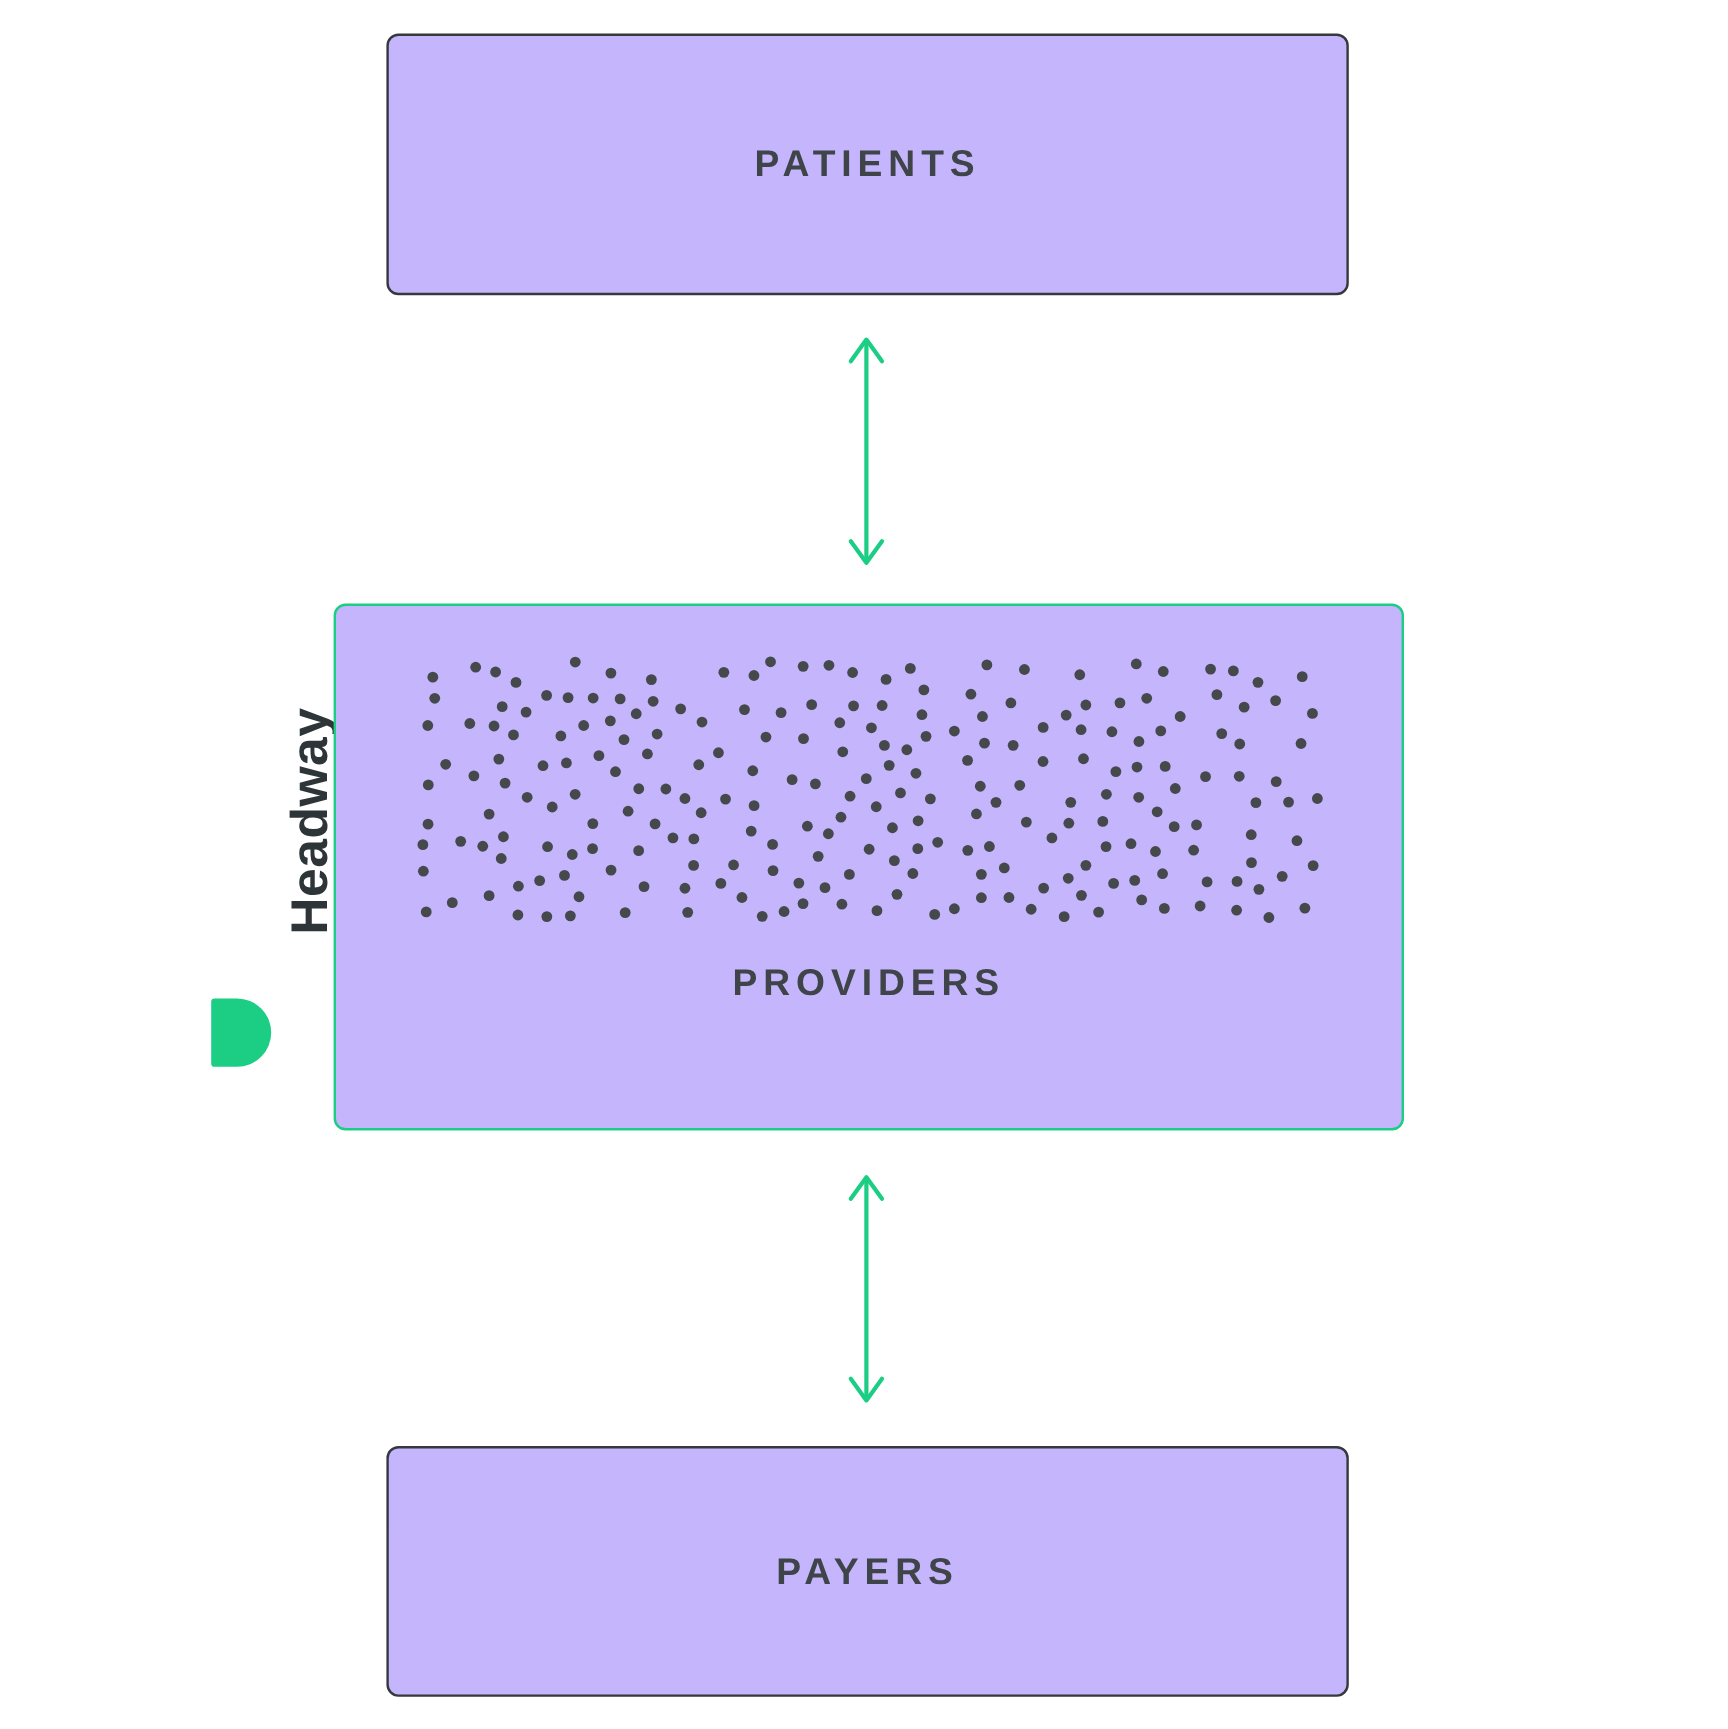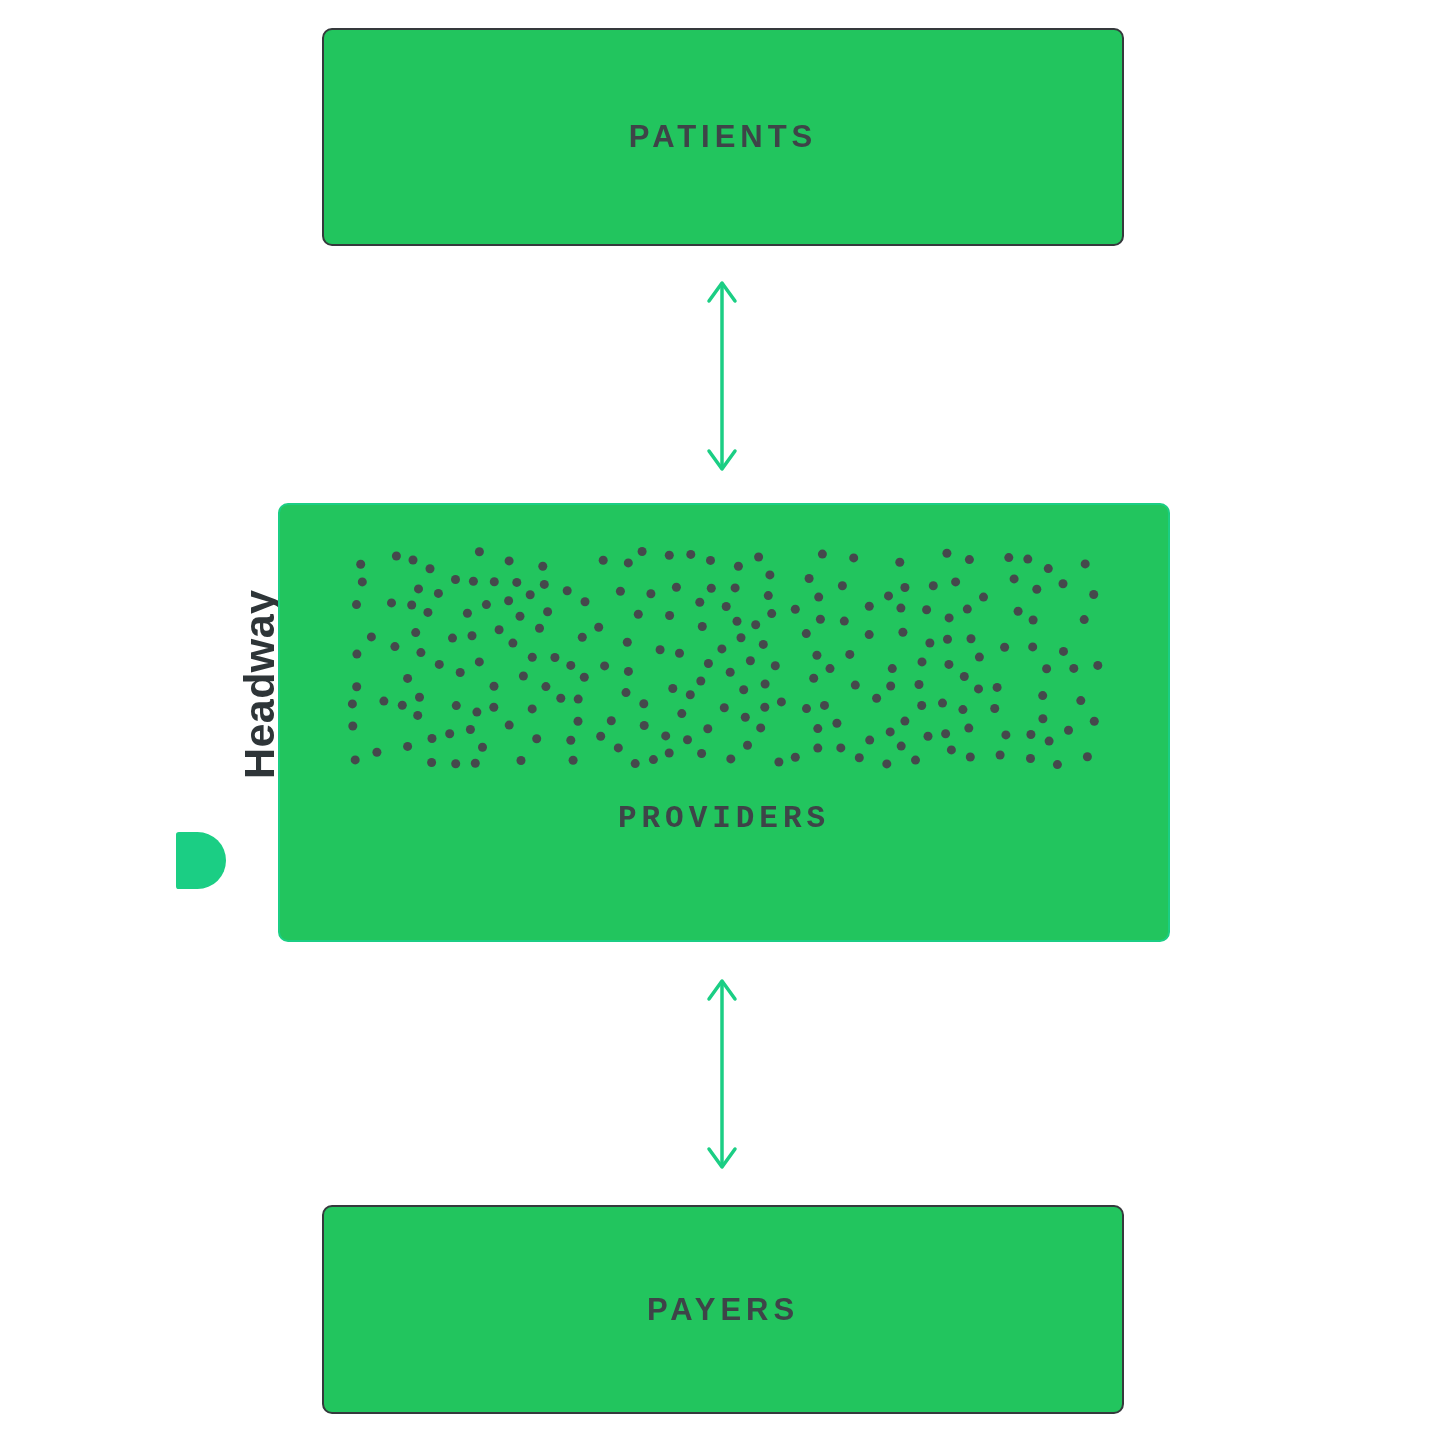--- a/index.html
+++ b/index.html
@@ -13,21 +13,21 @@
   .canvas{
     position:relative;
     width:1440px;
     height:1441px;
     background:#ffffff;
     font-family:"Liberation Sans","DejaVu Sans",sans-serif;
     overflow:hidden;
   }
   .box{
     position:absolute;
-    background:#22c55e;
+    background:#c4b5fd;
     border:2.5px solid var(--border-dark);
     border-radius:10px;
     display:flex;
     align-items:center;
     justify-content:center;
   }
   .box-label{
     font-size:31px;
     font-weight:700;
     letter-spacing:0.16em;
@@ -45,21 +45,21 @@
     position:absolute;
     left:64px;top:38px;
     width:762px;height:230px;
   }
   .providers-label{
     position:absolute;
     left:0;right:0;
     top:292px;
     line-height:1.45;
   }
-  .providers-label span{display:block;font-family:Liberation Mono, monospace;}
+  .providers-label span{display:block;}
   .arrow{
     position:absolute;
     width:44px;height:196px;
     stroke:var(--accent);
     stroke-width:3.5;
     fill:none;
     stroke-linecap:round;
     stroke-linejoin:round;
   }
   .arrow-top{left:700px;top:278px;}

